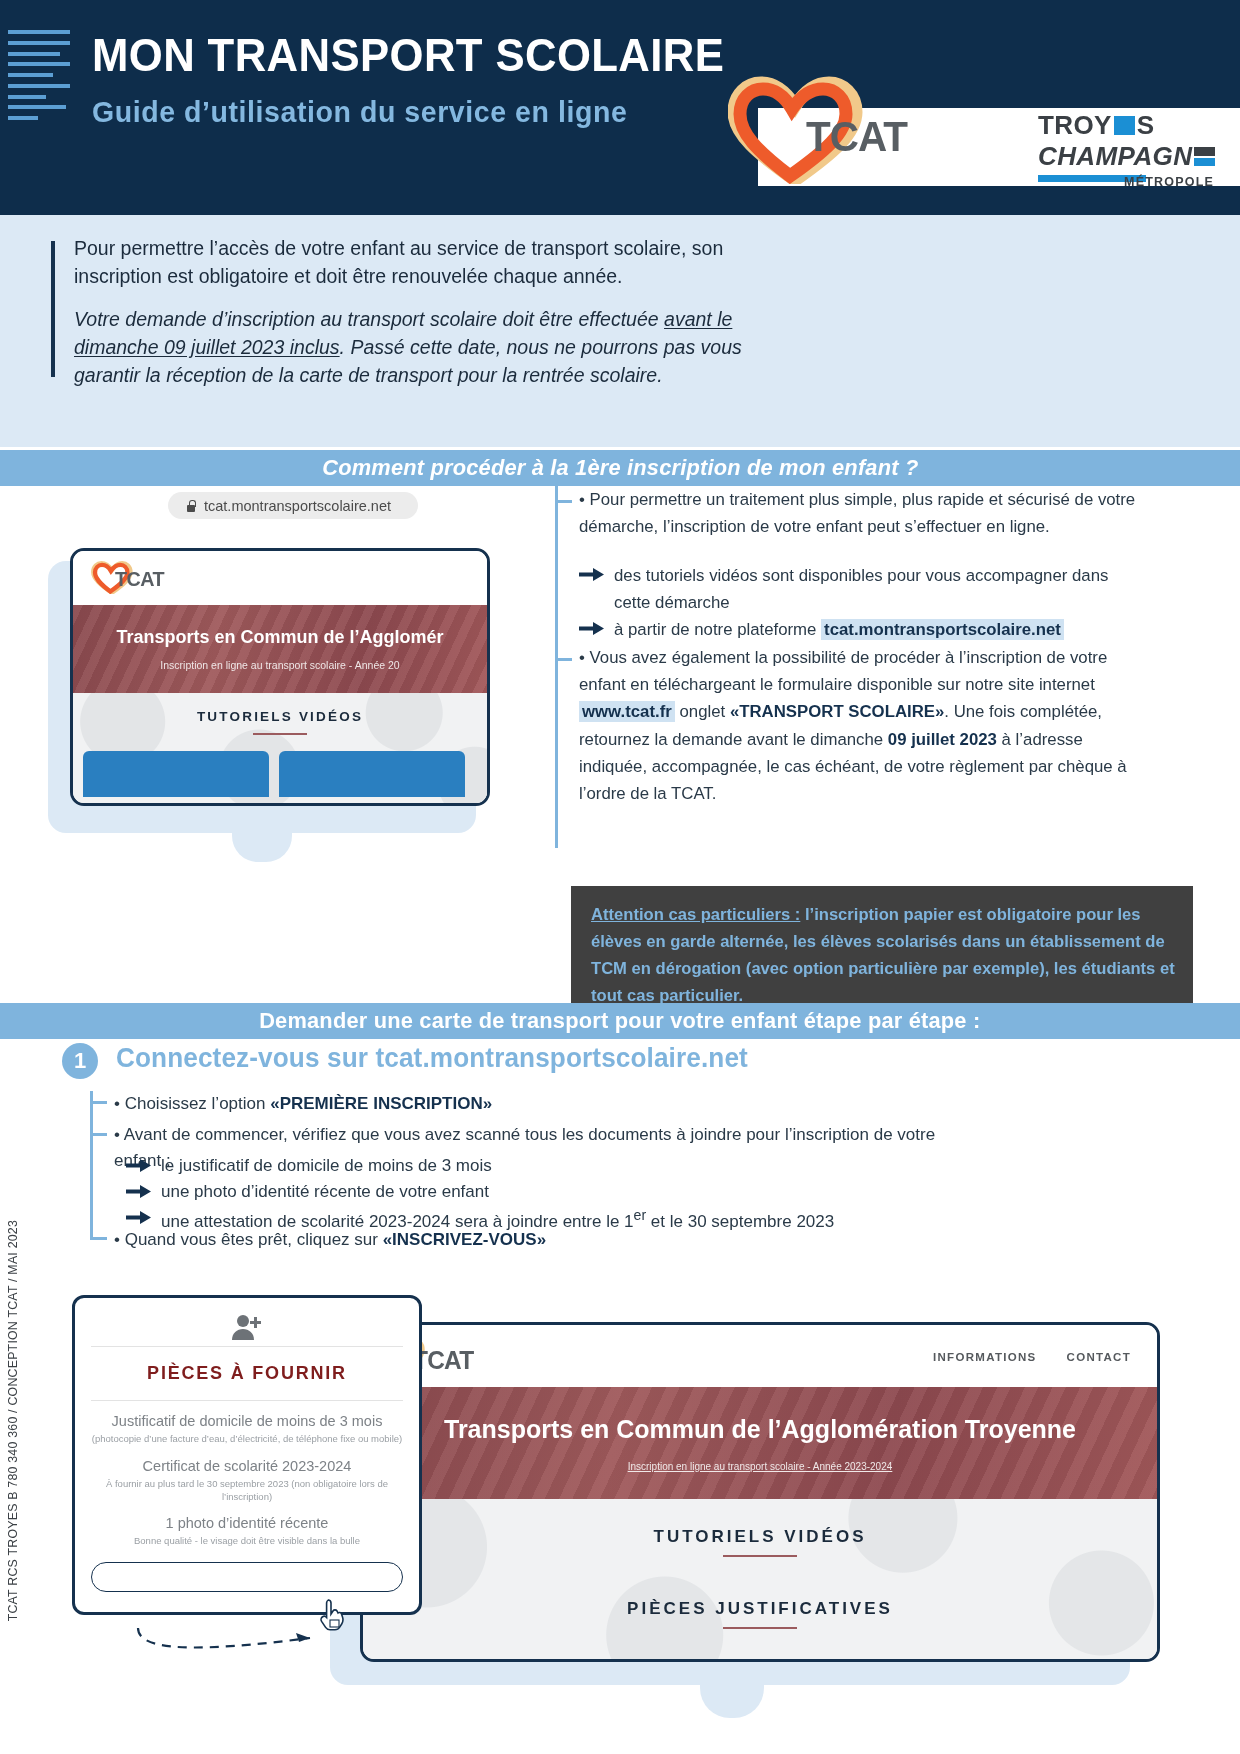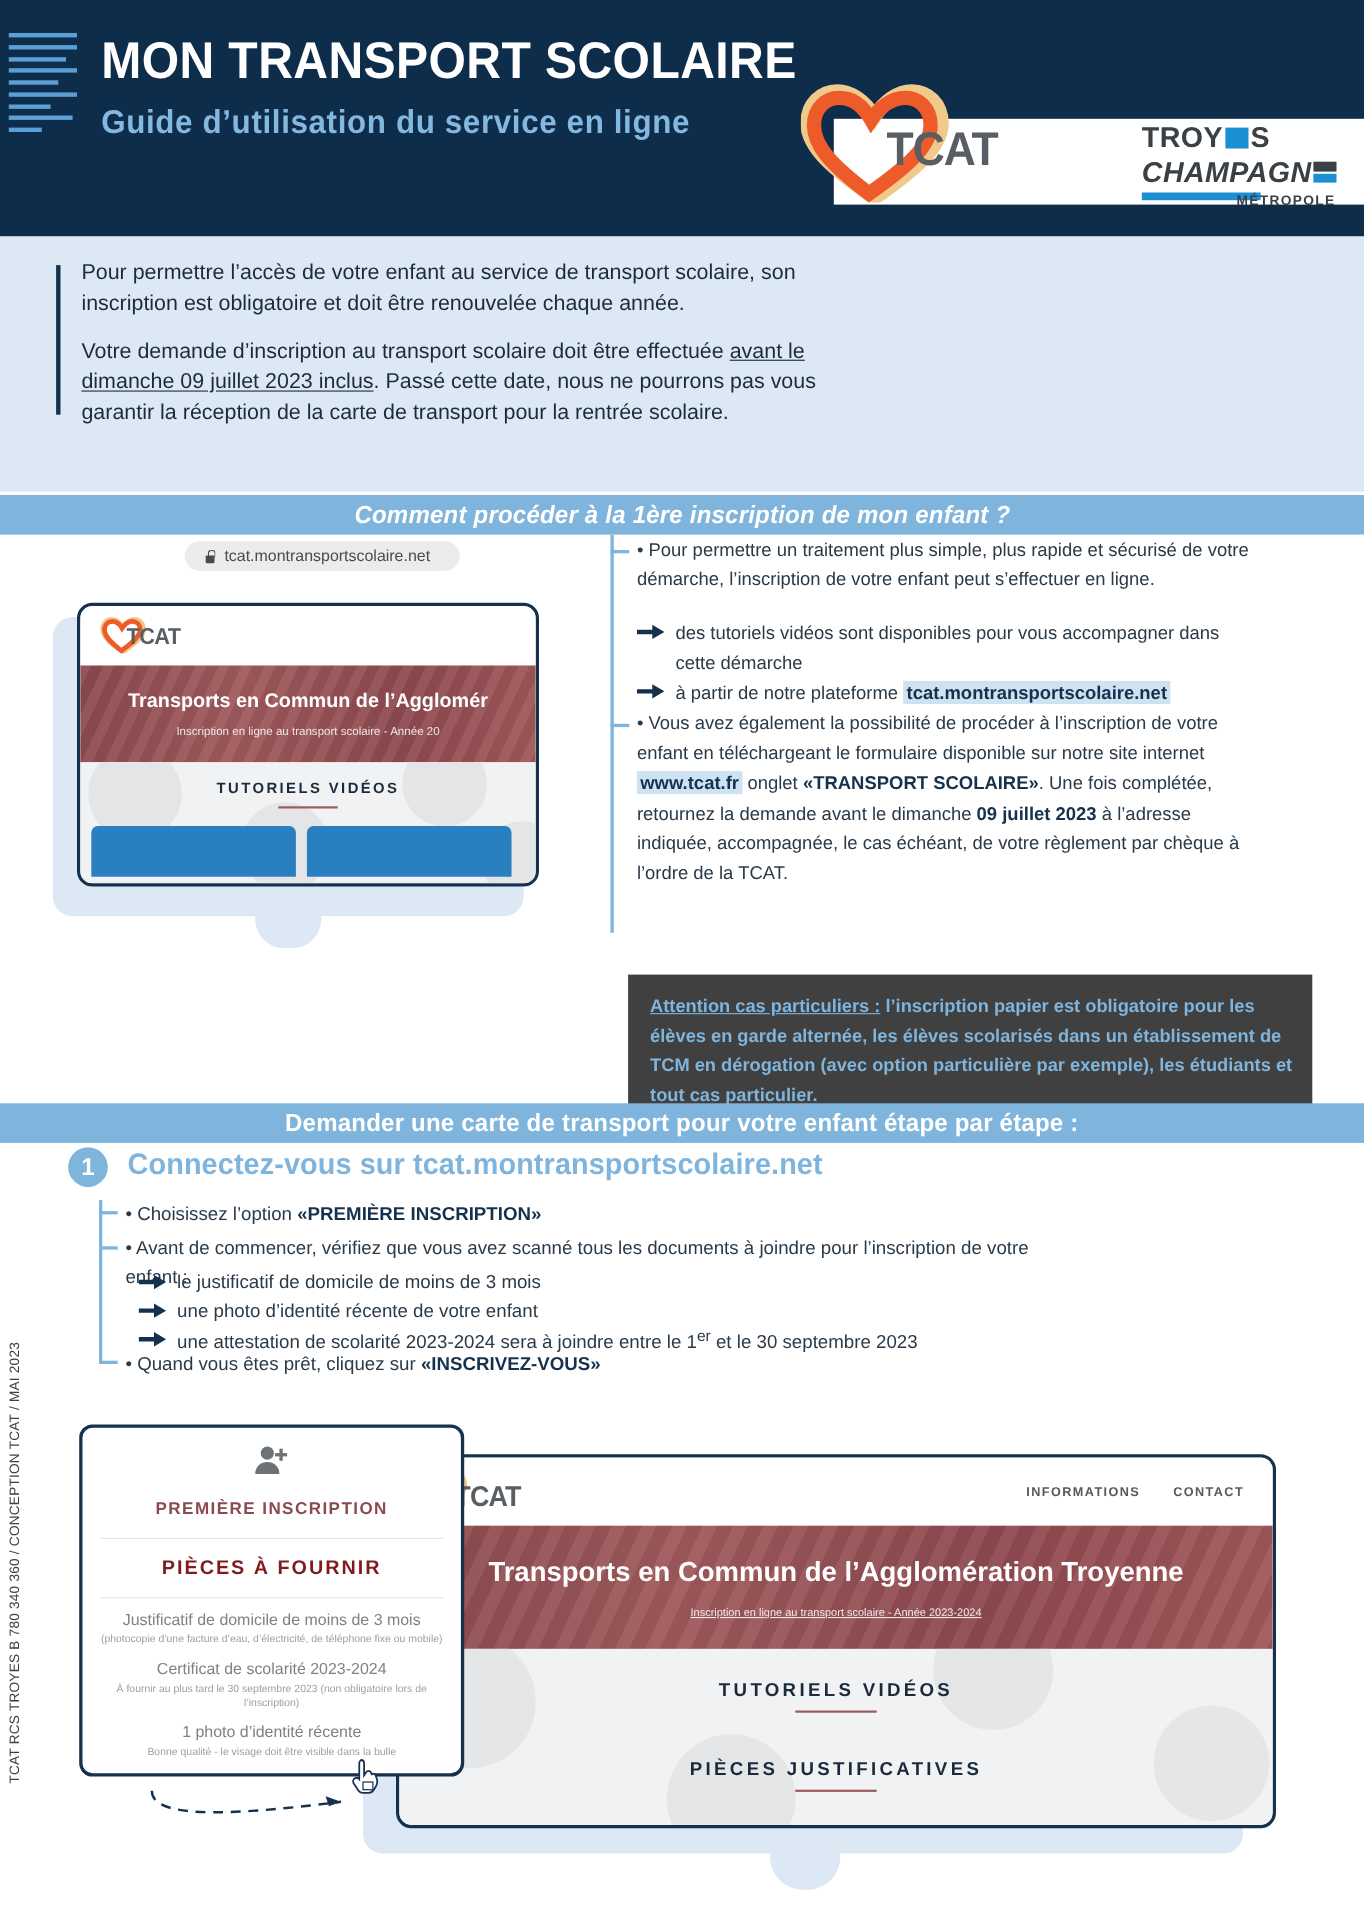--- a/index.html
+++ b/index.html
@@ -111,21 +111,21 @@
     position: absolute; left: 51px; top: 26px;
     width: 4px; height: 136px; background: #15314e;
   }
   .intro-text {
     position: absolute; left: 74px; top: 20px;
     width: 720px;
     color: #1b2b3c;
     font-size: 19.5px;
     line-height: 1.42;
   }
-  .intro-text p + p { margin-top: 16px; }
+  .intro-text p + p { margin-top: 16px; font-style: italic; }
   .u { text-decoration: underline; text-underline-offset: 2px; }
 
   .map-wrap { position:absolute; left: 925px; top: 22px; width: 215px; height: 190px; }
   .map-label {
     position:absolute; left: 62px; top: 54px;
     color:#e4eff8; font-size: 19px; line-height: 1.32; font-weight:400;
   }
 
   
   .banner {
@@ -514,21 +514,20 @@
 
   <div class="mock-left">
     <div class="ml-icon">
       <svg width="32" height="28" viewBox="0 0 32 28">
         <circle cx="12" cy="7" r="6" fill="#6d7277"></circle>
         <path d="M1 26 c0-7 5-11 11-11 s11 4 11 11 z" fill="#6d7277"></path>
         <rect x="23" y="3" width="3" height="11" fill="#6d7277"></rect>
         <rect x="19" y="7" width="11" height="3" fill="#6d7277"></rect>
       </svg>
     </div>
-    <div class="ml-title">PREMIÈRE INSCRIPTION</div>
     <div class="ml-div"></div>
     <div class="ml-sub">PIÈCES À FOURNIR</div>
     <div class="ml-div"></div>
 
     <div class="ml-item">
       <div class="t1">Justificatif de domicile de moins de 3 mois</div>
       <div class="t2">(photocopie d’une facture d’eau, d’électricité, de téléphone fixe ou mobile)</div>
     </div>
     <div class="ml-item">
       <div class="t1">Certificat de scolarité 2023-2024</div>

